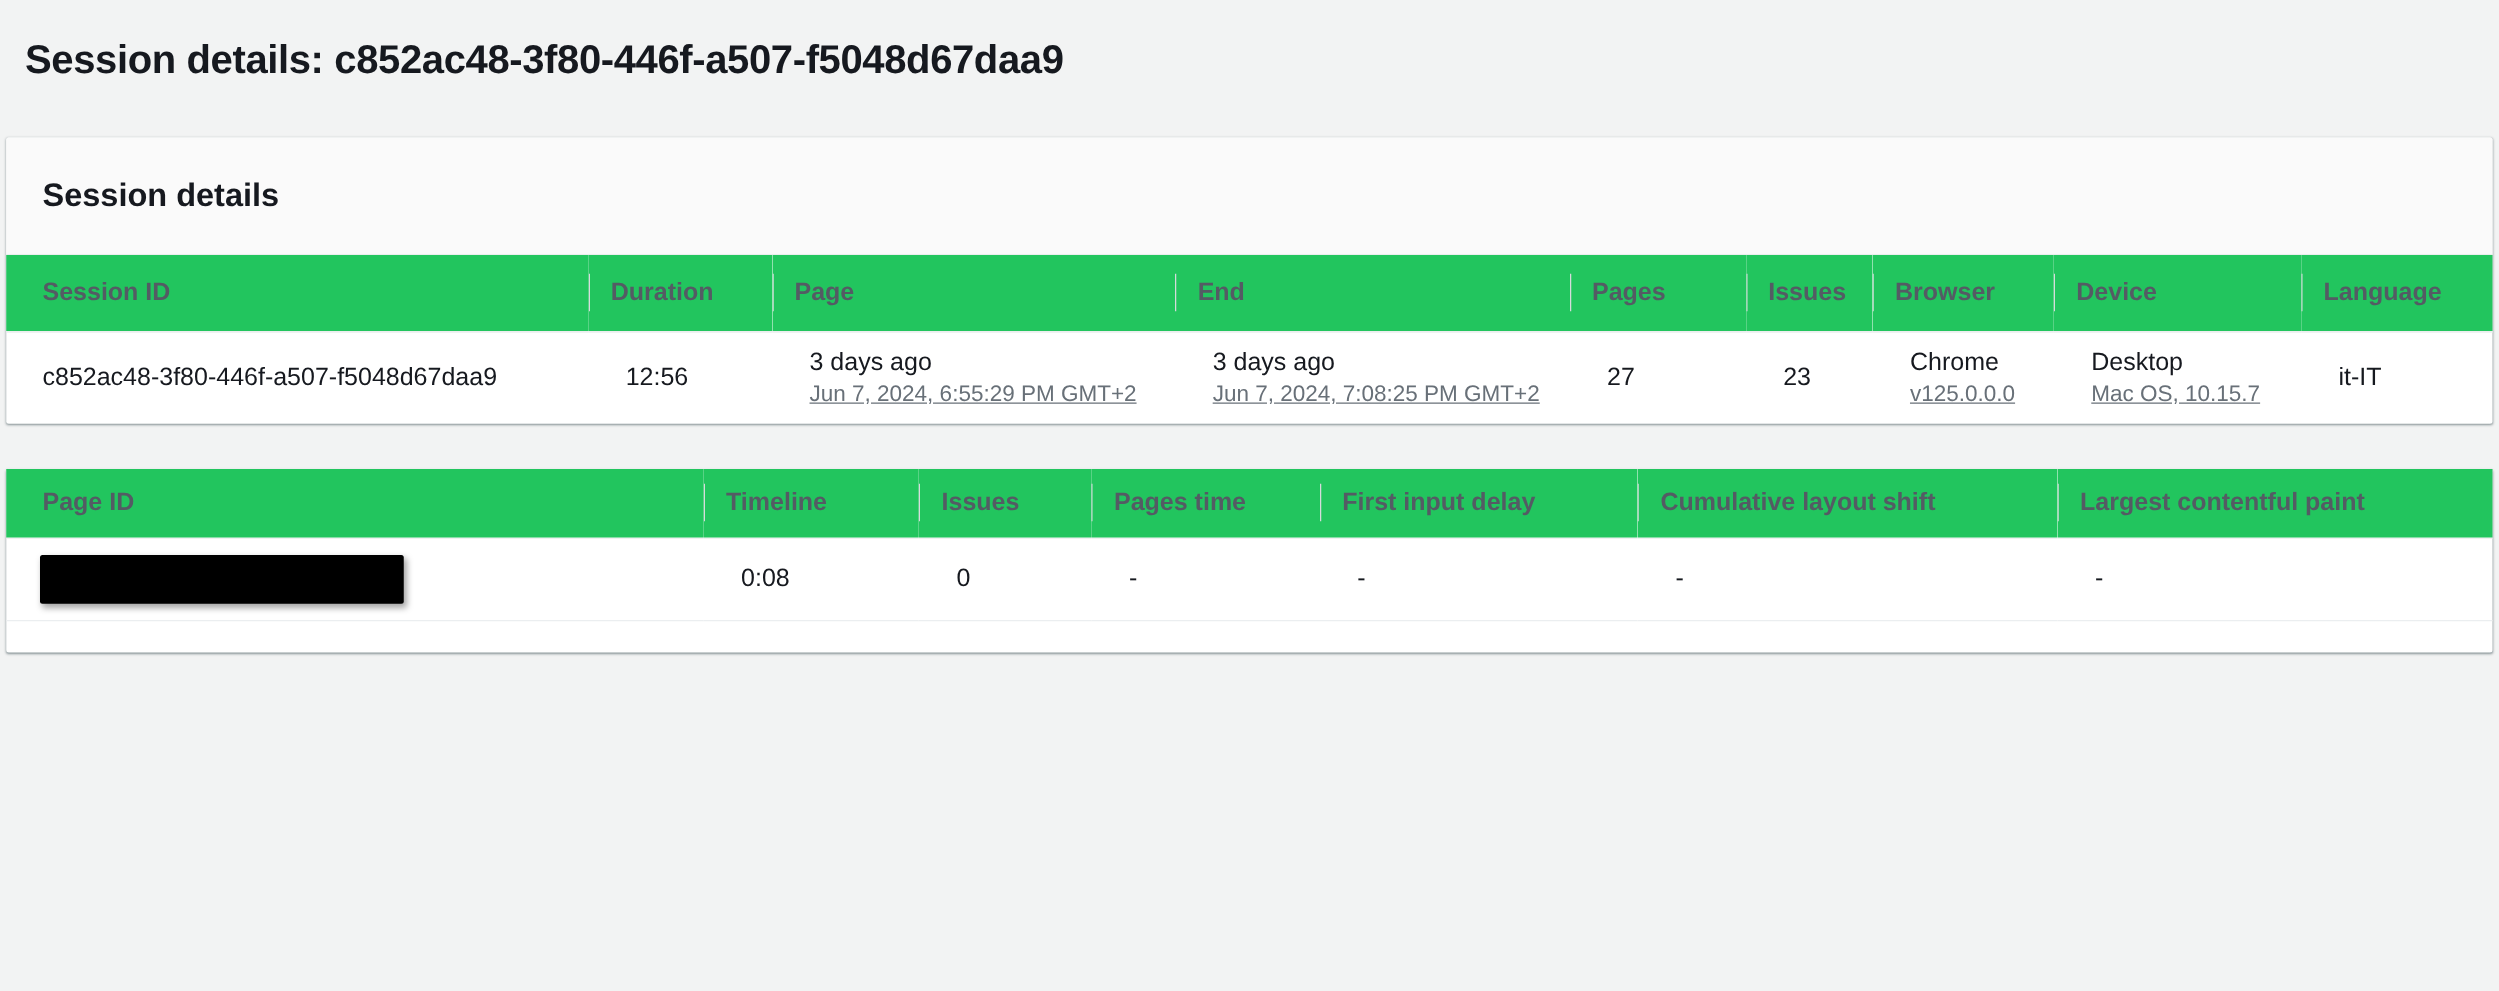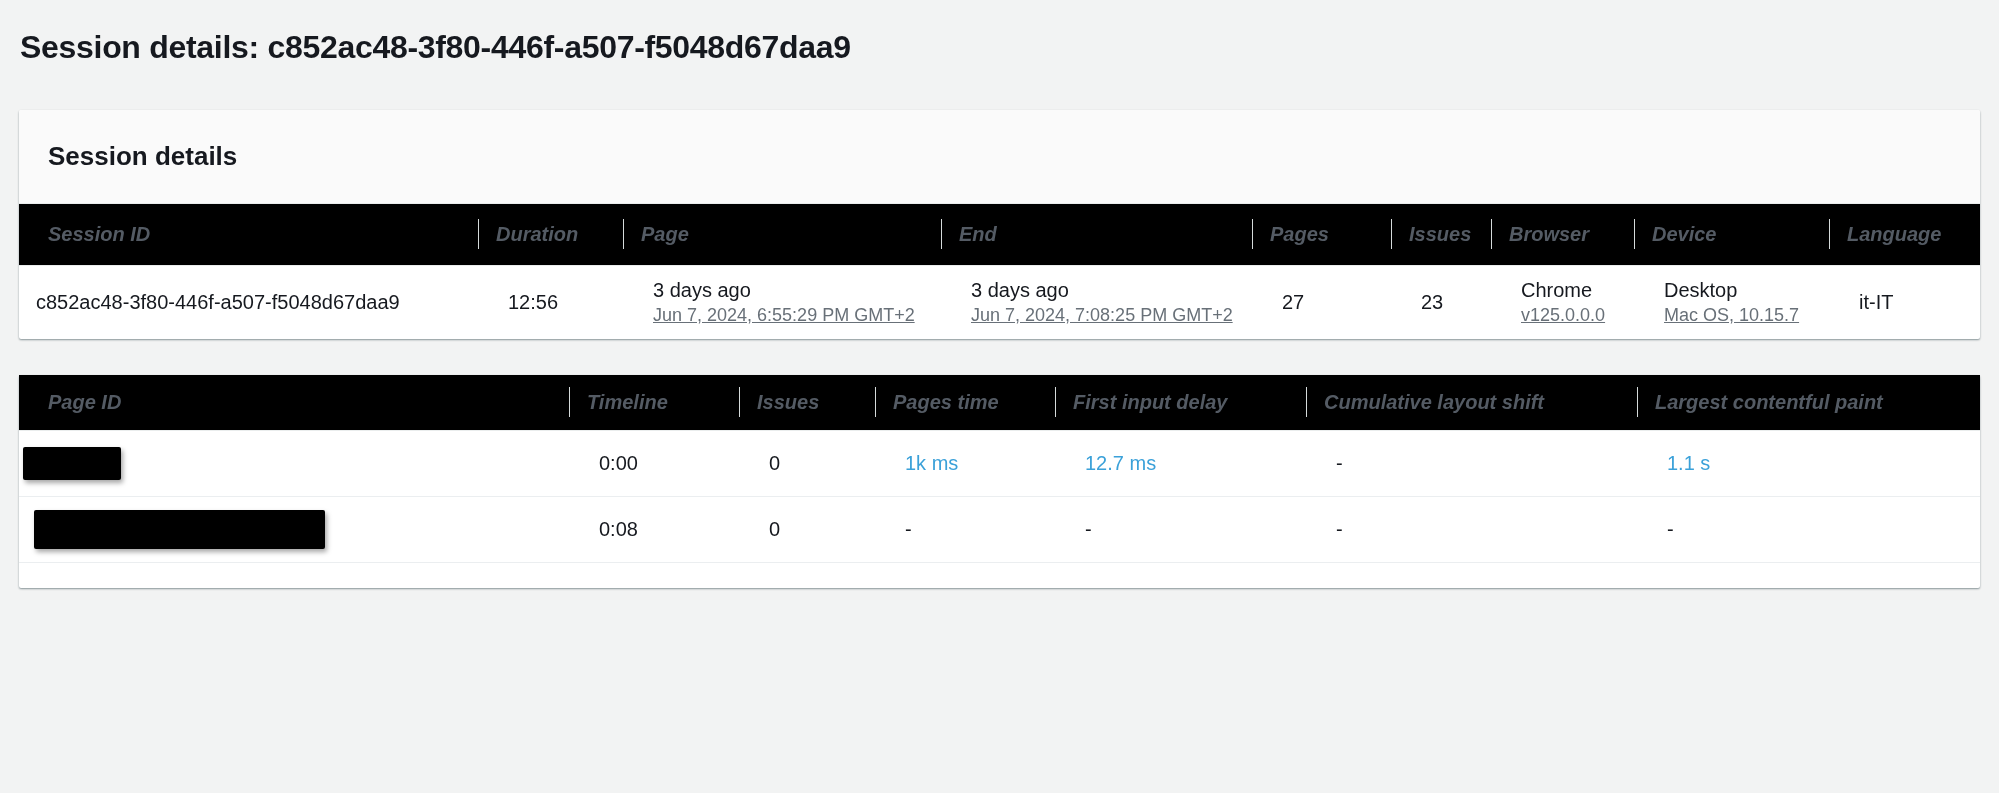--- a/index.html
+++ b/index.html
@@ -9,52 +9,52 @@
     background: #f2f3f3;
     font-family: "Liberation Sans", sans-serif;
     color: #16191f;
   }
   h1.page-title {
     margin: 24px 0 0 20px;
     font-size: 32px; font-weight: 700; line-height: 46px;
     color: #16191f; letter-spacing: -0.3px;
   }
   .card {
-    margin: 0 19px; background: #ffffff; border-radius: 2px;
+    margin: 0 5px; background: #ffffff; border-radius: 2px;
     box-shadow: 0 1px 2px 0 rgba(0,28,36,0.45);
   }
   .card-first { margin-top: 40px; }
   .card-second { margin-top: 36px; }
   .card-header {
     background: #fafafa; border-bottom: 1px solid #eaeded;
     padding: 0 29px; height: 94px;
     display: flex; align-items: center; justify-content: space-between;
     border-radius: 2px 2px 0 0;
   }
   .card-header h2 { margin: 0; font-size: 26px; font-weight: 700; color: #16191f; }
 
   table.tbl { width: 100%; border-collapse: collapse; table-layout: fixed; }
   table.tbl th {
-    background: #000000; text-align: left;
+    background: #22c55e; text-align: left;
     font-size: 20px; font-weight: 700; color: #545b64;
     padding: 0 8px 0 18px; border-bottom: 1px solid #eaeded;
-    position: relative; white-space: nowrap; overflow: hidden; font-style: italic;
+    position: relative; white-space: nowrap; overflow: hidden;
   }
   table.tbl th:first-child { padding-left: 29px; }
   table.tbl th:not(:first-child)::before {
     content: ""; position: absolute; left: 0; top: 50%;
     transform: translateY(-50%); width: 1px; height: 30px; background: #d5dbdb;
   }
   .sd th { height: 61px; }
   .pv th { height: 55px; }
   table.tbl td {
     padding: 0 8px 0 30px; font-size: 20px; color: #16191f;
     vertical-align: middle; white-space: nowrap; overflow: hidden;
   }
-  table.tbl td:first-child { padding-left: 17px; }
+  table.tbl td:first-child { padding-left: 29px; }
   .sd td { height: 74px; }
   .pv td { height: 66px; border-bottom: 1px solid #ebeef0; }
   .pv tr.spacer td { height: 26px; border-bottom: none; }
   .cell-primary { line-height: 26px; }
   .cell-secondary { line-height: 24px; font-size: 18px; color: #687078; text-decoration: underline; }
   .metric-link { color: #3ba1d9; text-decoration: none; cursor: pointer; }
   .dash { color: #2b3138; }
 
   .redact {
     display: inline-block; background: #000; border-radius: 2px;
@@ -158,29 +158,20 @@
           <th>Timeline</th>
           <th>Issues</th>
           <th>Pages time</th>
           <th>First input delay</th>
           <th>Cumulative layout shift</th>
           <th>Largest contentful paint</th>
         </tr>
       </thead>
       <tbody>
         <tr>
-          <td><span class="redact r1"></span></td>
-          <td>0:00</td>
-          <td>0</td>
-          <td><a class="metric-link">1k ms</a></td>
-          <td><a class="metric-link">12.7 ms</a></td>
-          <td class="dash">-</td>
-          <td><a class="metric-link">1.1 s</a></td>
-        </tr>
-        <tr>
           <td><span class="redact r3"></span></td>
           <td>0:08</td>
           <td>0</td>
           <td class="dash">-</td>
           <td class="dash">-</td>
           <td class="dash">-</td>
           <td class="dash">-</td>
         </tr>
         <tr class="spacer">
           <td colspan="7"></td>

